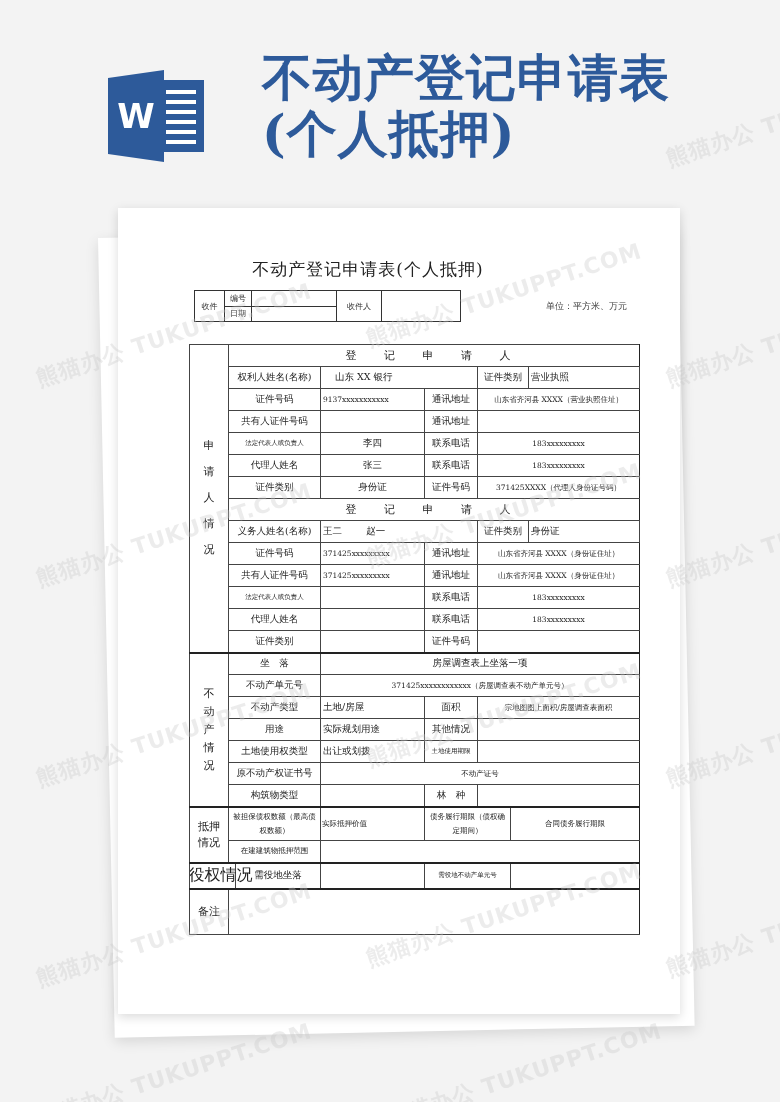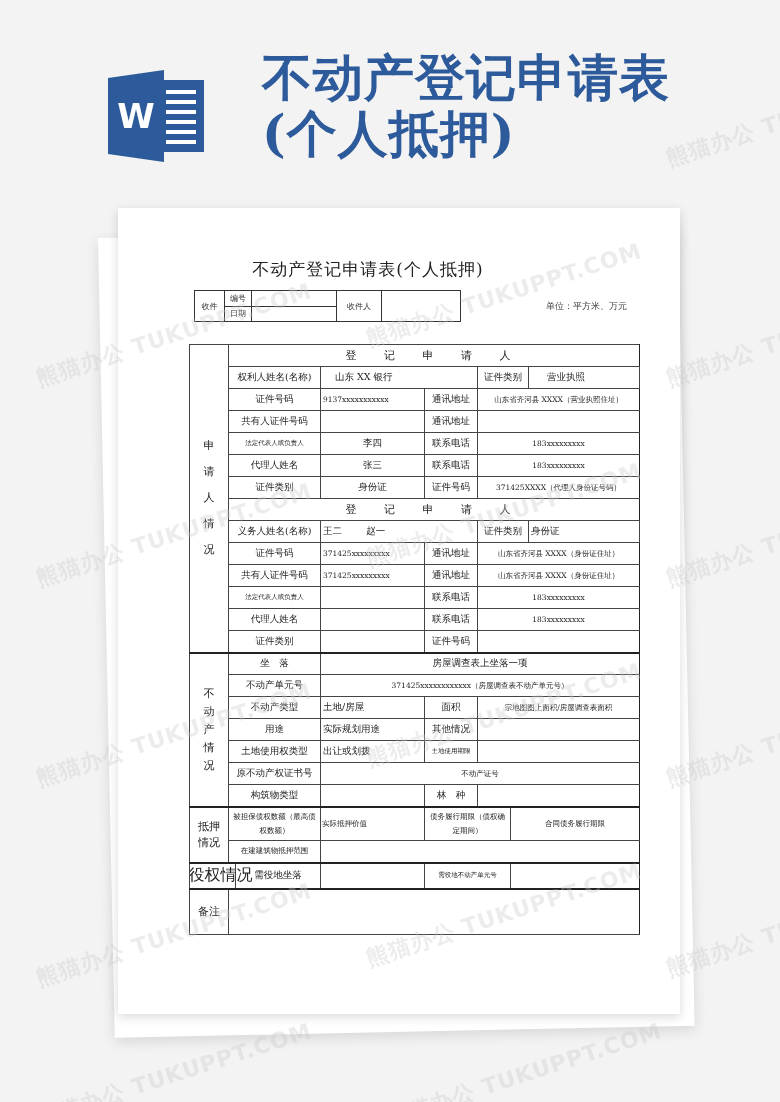--- a/index.html
+++ b/index.html
@@ -177,21 +177,21 @@
       <span>人</span><br>
       <span>情</span><br>
       <span>况</span>
     </td>
     <td colspan="6" class="section-head">登 记 申 请 人</td>
   </tr>
   <tr>
     <td>权利人姓名(名称)</td>
     <td colspan="2" class="left" style="padding-left:14px">山东 XX 银行</td>
     <td colspan="2">证件类别</td>
-    <td colspan="2" class="left" style="padding-left:18px">营业执照</td>
+    <td colspan="2" class="left" style="padding-left:2px">营业执照</td>
   </tr>
   <tr>
     <td>证件号码</td>
     <td class="left small">9137xxxxxxxxxxx</td>
     <td>通讯地址</td>
     <td colspan="3" class="small">山东省齐河县 XXXX（营业执照住址）</td>
   </tr>
   <tr>
     <td>共有人证件号码</td>
     <td></td>

